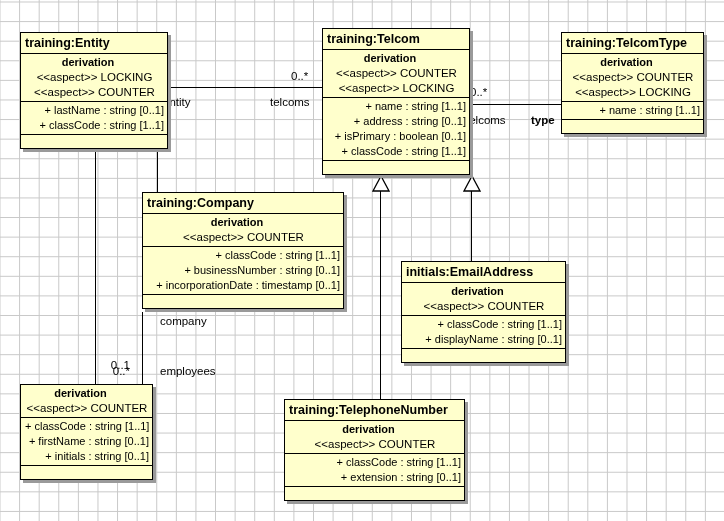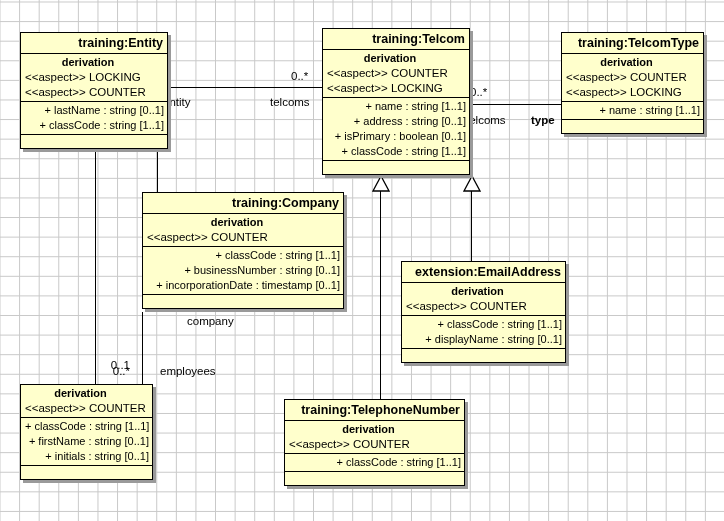--- a/index.html
+++ b/index.html
@@ -25,21 +25,21 @@
     position: absolute;
     box-sizing: border-box;
     background: #ffffcc;
     border: 1px solid #000000;
     box-shadow: 3px 3px 0 0 #9a9a9a;
     font-size: 11.5px;
     color: #000000;
     overflow: hidden;
   }
   .uml-name {
-    text-align: right;
+    text-align: left;
     font-weight: bold;
     font-size: 12.5px;
     padding: 3px 4px 3px 4px;
     border-bottom: 1.6px solid #000;
     line-height: 14px;
     white-space: nowrap;
   }
   .uml-stereo-block {
     border-bottom: 1.6px solid #000;
     padding-bottom: 1px;
@@ -49,20 +49,21 @@
     font-weight: bold;
     font-size: 11px;
     line-height: 14px;
     padding: 1px 16px 1px 4px;
   }
   .uml-aspect {
     font-size: 11.5px;
     line-height: 15px;
     padding: 0 3px 0 4px;
     white-space: nowrap;
+    text-align: center;
   }
   .uml-attrs {
     border-bottom: 1.6px solid #000;
     padding: 1px 0 1px 0;
   }
   .uml-attr {
     font-size: 11px;
     line-height: 15px;
     padding: 0 3px 0 4px;
     white-space: nowrap;
@@ -126,21 +127,21 @@
 
   <div class="edge-label" style="left:163px; top:96px;">entity</div>
   <div class="edge-label" style="left:291px; top:70px;">0..*</div>
   <div class="edge-label" style="left:270px; top:96px;">telcoms</div>
 
   <div class="edge-label" style="left:470px; top:86px;">0..*</div>
   <div class="edge-label" style="left:466px; top:114px;">telcoms</div>
   <div class="edge-label" style="left:531px; top:114px;font-weight:bold;">type</div>
 
   <div class="edge-label" style="left:130px; top:315px; transform:translateX(-100%);margin-top:44px;">0..1</div>
-  <div class="edge-label" style="left:160px; top:315px;margin-left:27px;">company</div>
+  <div class="edge-label" style="left:160px; top:315px;">company</div>
   <div class="edge-label" style="left:130px; top:365px; transform:translateX(-100%);">0..*</div>
   <div class="edge-label" style="left:160px; top:365px;">employees</div>
 
   <div class="uml-class" style="left:20px; top:32px; width:148px;">
     <div class="uml-name">training:Entity</div>
     <div class="uml-stereo-block">
       <div class="uml-derivation">derivation</div>
       <div class="uml-aspect">&lt;&lt;aspect&gt;&gt; LOCKING</div>
       <div class="uml-aspect">&lt;&lt;aspect&gt;&gt; COUNTER</div>
     </div>
@@ -188,21 +189,21 @@
     </div>
     <div class="uml-attrs">
       <div class="uml-attr">+ classCode : string [1..1]</div>
       <div class="uml-attr">+ businessNumber : string [0..1]</div>
       <div class="uml-attr">+ incorporationDate : timestamp [0..1]</div>
     </div>
     <div class="uml-ops"></div>
   </div>
 
   <div class="uml-class" style="left:401px; top:261px; width:165px;">
-    <div class="uml-name">extension:EmailAddress</div>
+    <div class="uml-name">initials:EmailAddress</div>
     <div class="uml-stereo-block">
       <div class="uml-derivation">derivation</div>
       <div class="uml-aspect">&lt;&lt;aspect&gt;&gt; COUNTER</div>
     </div>
     <div class="uml-attrs">
       <div class="uml-attr">+ classCode : string [1..1]</div>
       <div class="uml-attr">+ displayName : string [0..1]</div>
     </div>
     <div class="uml-ops"></div>
   </div>
@@ -221,17 +222,18 @@
   </div>
 
   <div class="uml-class" style="left:284px; top:399px; width:181px;">
     <div class="uml-name">training:TelephoneNumber</div>
     <div class="uml-stereo-block">
       <div class="uml-derivation">derivation</div>
       <div class="uml-aspect">&lt;&lt;aspect&gt;&gt; COUNTER</div>
     </div>
     <div class="uml-attrs">
       <div class="uml-attr">+ classCode : string [1..1]</div>
+      <div class="uml-attr">+ extension : string [0..1]</div>
     </div>
     <div class="uml-ops"></div>
   </div>
 
 </div>
 
 </body></html>

